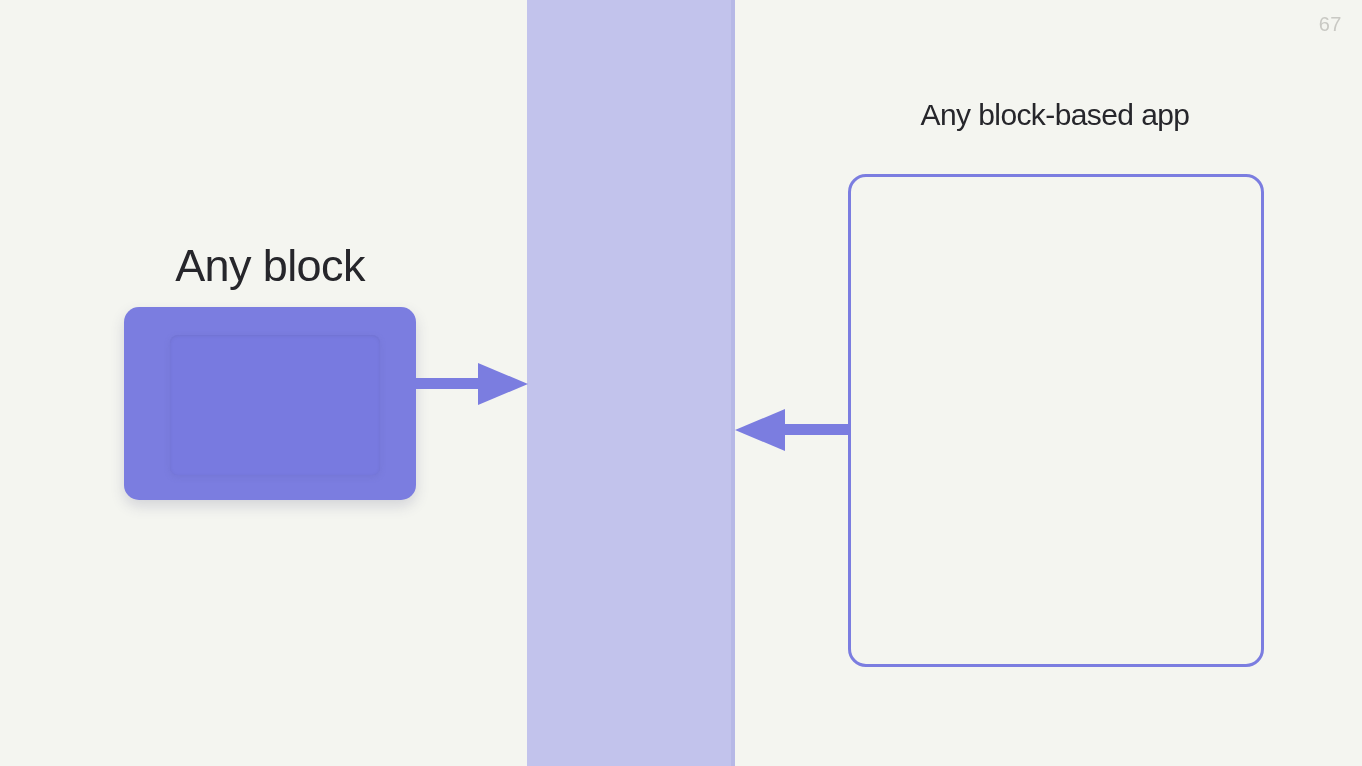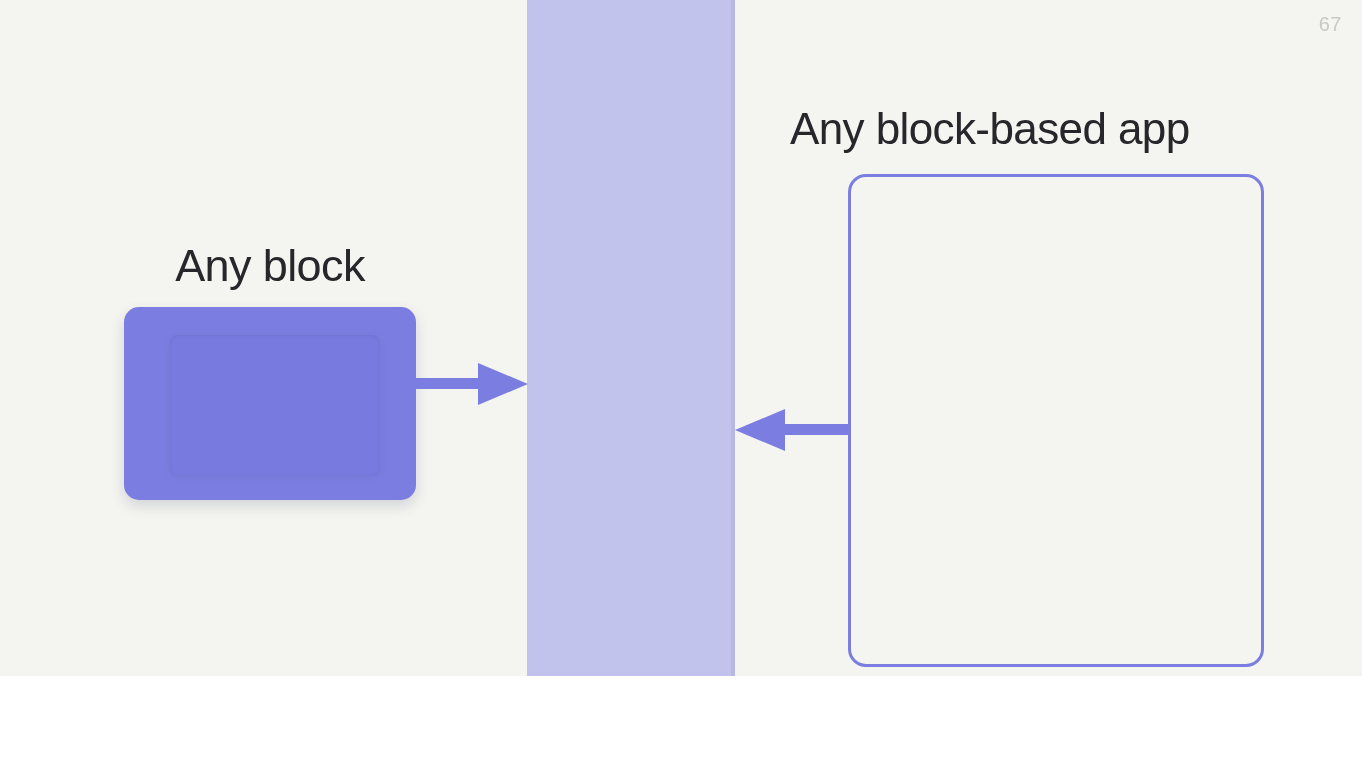--- a/index.html
+++ b/index.html
@@ -8,21 +8,21 @@
   }
   body {
     width: 1362px;
     height: 766px;
     overflow: hidden;
     font-family: "Liberation Sans", sans-serif;
   }
   #slide {
     position: relative;
     width: 1362px;
-    height: 676px;
+    height: 766px;
     background: #f4f5f0;
     overflow: hidden;
   }
 
   
   .page-number {
     position: absolute;
     top: 14px;
     right: 20px;
     font-size: 20px;
@@ -130,23 +130,24 @@
     height: 0;
     border-top: 21px solid transparent;
     border-bottom: 21px solid transparent;
     border-right: 50px solid #7b7de0;
   }
 
   
   .right-label {
     position: absolute;
     left: 790px;
-    top: 103px;
+    top: 97px;
     width: 530px;
-    font-size: 44px;
+    text-align: center;
+    font-size: 30px;
     font-family: "Liberation Sans", sans-serif;
     color: #26262b;
     letter-spacing: -0.6px;
     line-height: 1.2;
     white-space: nowrap;
   }
   .app-frame {
     position: absolute;
     left: 848px;
     top: 174px;

